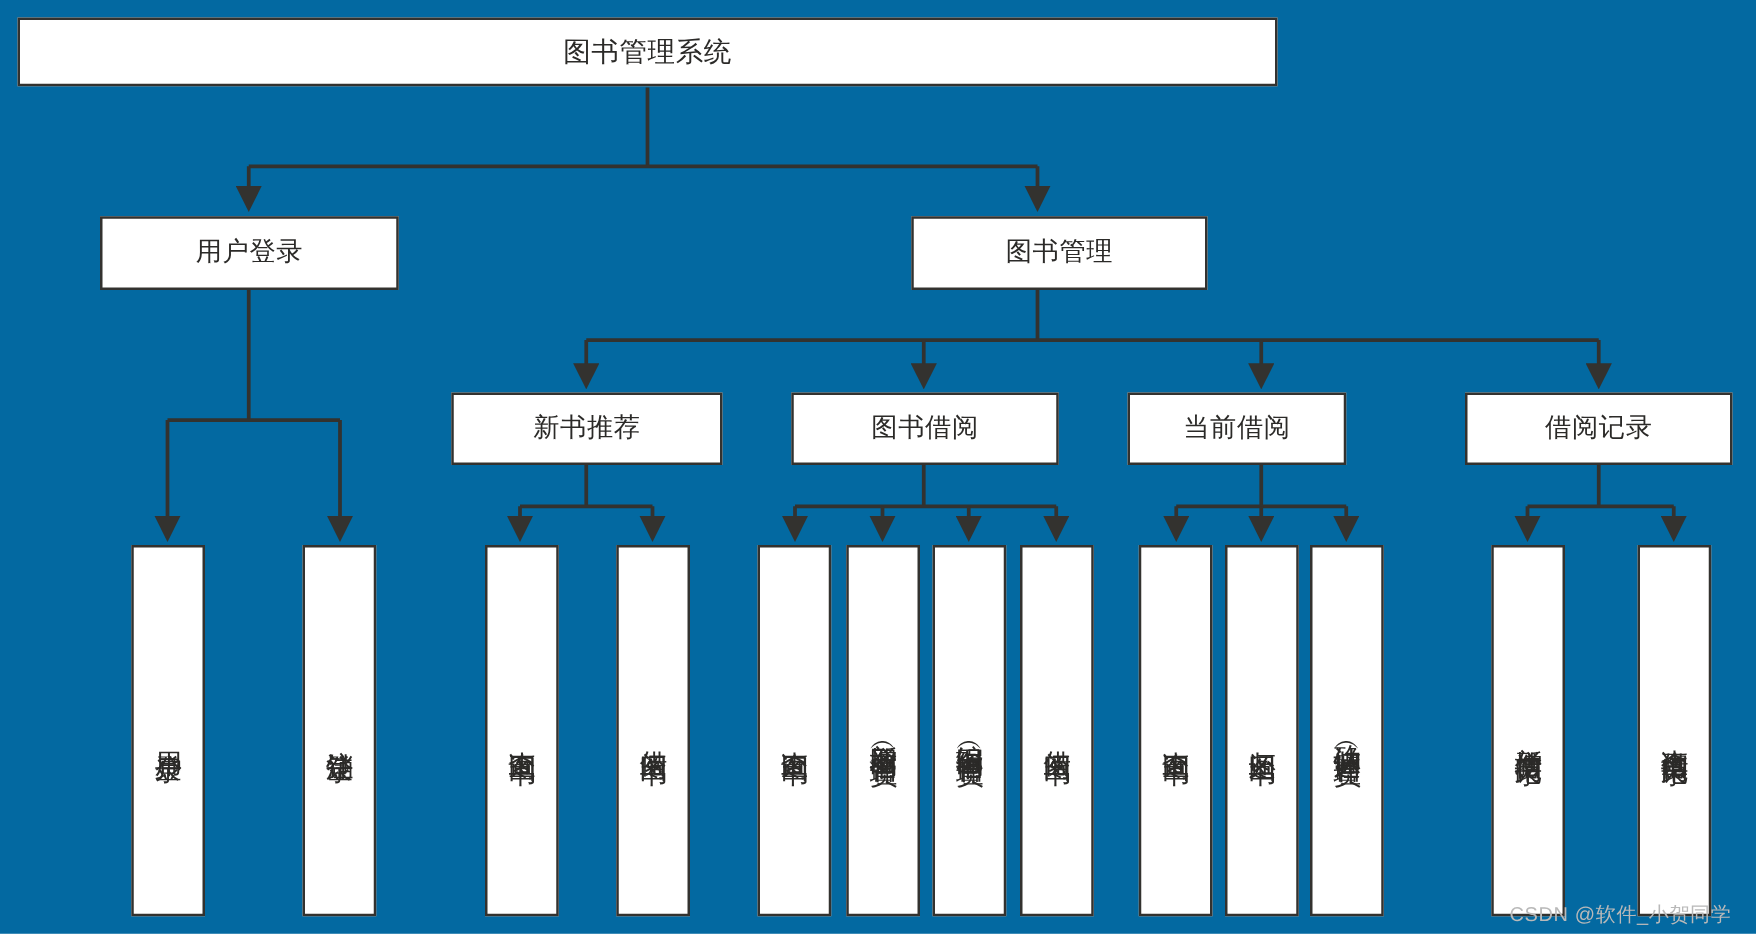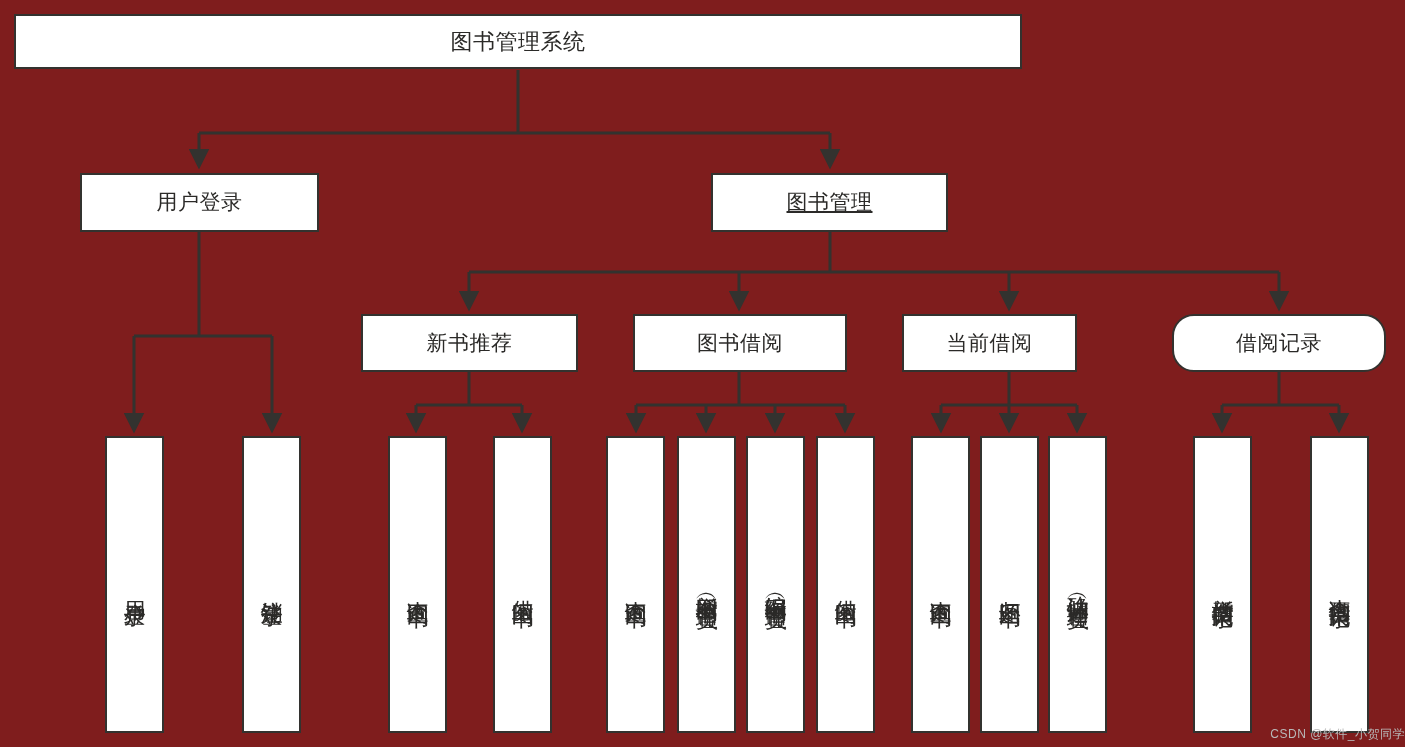--- a/index.html
+++ b/index.html
@@ -10,21 +10,21 @@
   body {
     width: 1405px;
     height: 747px;
     font-family: "Liberation Sans", "DejaVu Sans", sans-serif;
     overflow: hidden;
   }
   #diagram-root {
     position: relative;
     width: 1405px;
     height: 747px;
-    background: #7f1d1d;
+    background: #0369a1;
   }
   #edge-layer {
     position: absolute;
     left: 0;
     top: 0;
     width: 1405px;
     height: 747px;
     pointer-events: none;
   }
   .node {
@@ -60,23 +60,23 @@
   .node.vert .node-label {
     writing-mode: vertical-rl;
     text-orientation: upright;
     font-size: 22px;
     line-height: 1.12;
     letter-spacing: 2px;
     max-height: 100%;
   }
   #watermark {
     position: absolute;
-    right: 0;
+    right: 20px;
     bottom: 4px;
-    font-size: 12px;
+    font-size: 16px;
     color: #b9b9b9;
     letter-spacing: 0.5px;
     white-space: nowrap;
   }
 </style>
 </head>
 <body>
 
 <div id="diagram-root">
 
@@ -130,34 +130,34 @@
     </g>
   </svg>
 
   <div class="node horiz root" style="left:14px; top:14px; width:1008px; height:55px;">
     <span class="node-label">图书管理系统</span>
   </div>
 
   <div class="node horiz" style="left:80px; top:173px; width:239px; height:59px;">
     <span class="node-label">用户登录</span>
   </div>
-  <div class="node horiz" style="left:711px; top:173px; width:237px; height:59px;text-decoration:underline;">
+  <div class="node horiz" style="left:729px; top:173px; width:237px; height:59px;">
     <span class="node-label">图书管理</span>
   </div>
 
   <div class="node horiz" style="left:633px; top:314px; width:214px; height:58px;">
     <span class="node-label">图书借阅</span>
   </div>
   <div class="node horiz" style="left:361px; top:314px; width:217px; height:58px;">
     <span class="node-label">新书推荐</span>
   </div>
   <div class="node horiz" style="left:902px; top:314px; width:175px; height:58px;">
     <span class="node-label">当前借阅</span>
   </div>
-  <div class="node horiz" style="left:1172px; top:314px; width:214px; height:58px;border-radius:22px;">
+  <div class="node horiz" style="left:1172px; top:314px; width:214px; height:58px;">
     <span class="node-label">借阅记录</span>
   </div>
 
   <div class="node vert" style="left:105px; top:436px; width:59px; height:297px;">
     <span class="node-label">用户登录</span>
   </div>
   <div class="node vert" style="left:242px; top:436px; width:59px; height:297px;">
     <span class="node-label">注销登录</span>
   </div>
 

